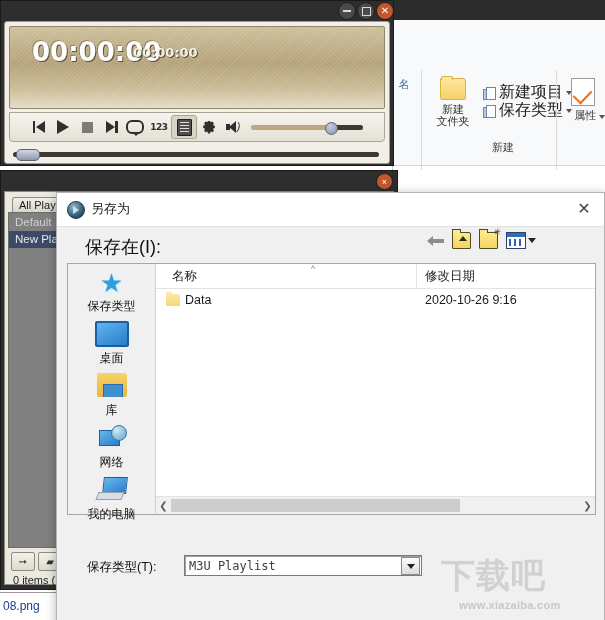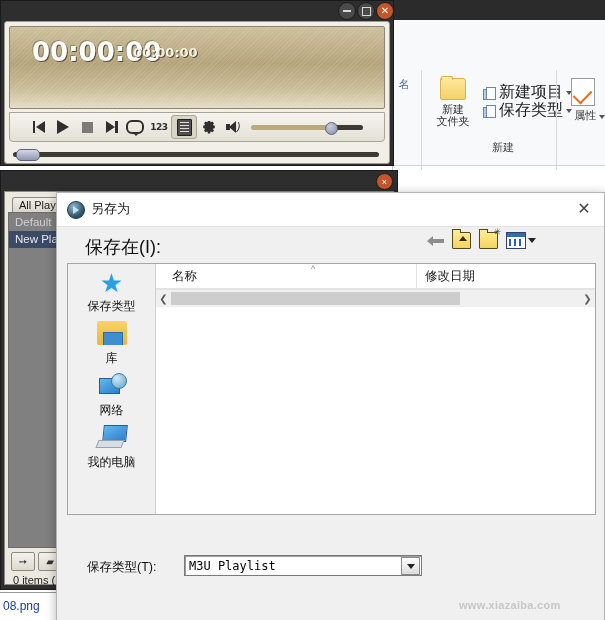--- a/index.html
+++ b/index.html
@@ -714,21 +714,21 @@
     width: 238px; height: 21px;
     background: #fff;
     border: 1px solid #7a7a7a;
     box-shadow: inset 1px 1px 0 #9d9d9d;
     box-sizing: border-box;
     display: flex; align-items: center;
   }
   .fld-combo .val {
     margin-left: 4px;
     font-family: "DejaVu Sans Mono", monospace;
-    font-size: 12px; color: #000000;
+    font-size: 12px; color: #404040;
   }
   .fld-combo .val.sel {
     background: #2a5db0; color: #ffffff;
     padding: 1px 1px;
   }
 
   .watermark {
     position: absolute;
     left: 437px; top: 551px;
     width: 168px; height: 69px;
@@ -906,20 +906,26 @@
     </div>
 
     <div class="file-pane">
       <div class="places-bar">
         <div class="place">
           <div class="pi"><span class="pi-star">★</span></div>
           <span class="pname">保存类型</span>
         </div>
         <div class="place">
           <div class="pi">
+              <div class="pi-desktop"></div>
+            </div>
+          <span class="pname">桌面</span>
+        </div>
+        <div class="place">
+          <div class="pi">
               <div class="pi-lib"></div>
             </div>
           <span class="pname">库</span>
         </div>
         <div class="place">
           <div class="pi">
               <div class="pi-net"></div>
             </div>
           <span class="pname">网络</span>
         </div>
@@ -932,20 +938,27 @@
       </div>
 
       <div class="list-area">
         <div class="col-headers">
           <div class="col-h name">
             <span>名称</span>
             <span class="sort-caret">^</span>
           </div>
           <div class="col-h date">
             <span>修改日期</span>
+          </div>
+        </div>
+        <div class="file-rows">
+          <div class="file-row">
+            <i class="fr-folder"></i>
+            <span class="fr-name">Data</span>
+            <span class="fr-date">2020-10-26 9:16</span>
           </div>
         </div>
         <div class="hscroll">
           <div class="hs-arrow">❮</div>
           <div class="hs-thumb"></div>
           <div class="hs-space"></div>
           <div class="hs-arrow">❯</div>
         </div>
       </div>
     </div>
@@ -957,16 +970,17 @@
         <span class="val">M3U Playlist</span>
         <div class="combo-arrow">
             <i class="tri-dn"></i>
           </div>
       </div>
 
     </div>
   </div>
 
   <div class="watermark">
+    <div class="wm-cn">下载吧</div>
     <div class="wm-url">www.xiazaiba.com</div>
   </div>
 
 </div>
 
 </body></html>

